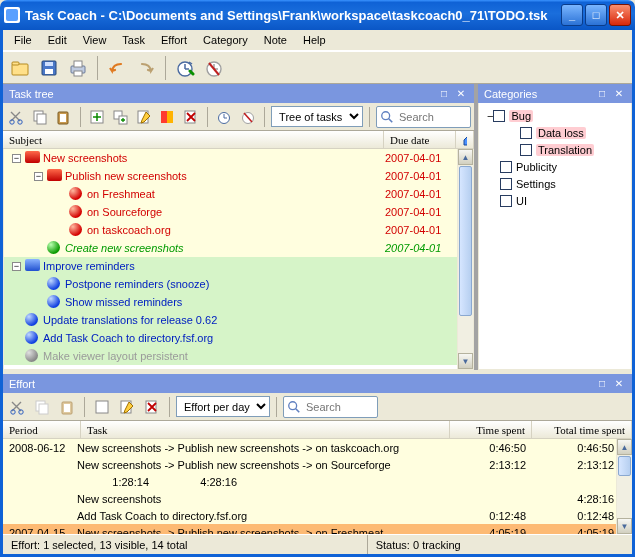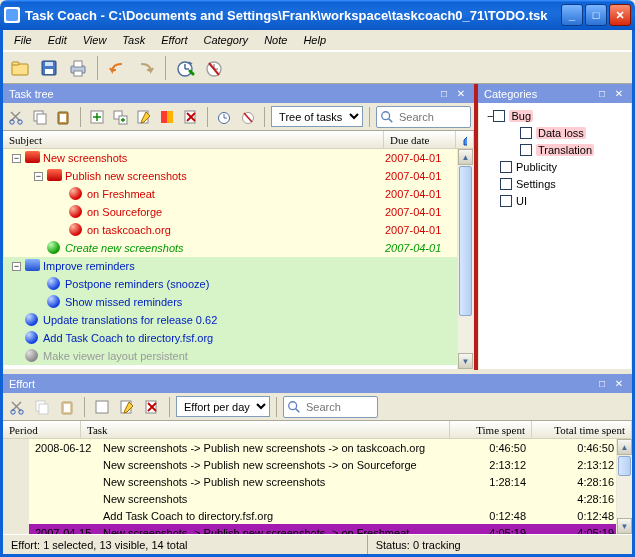--- a/index.html
+++ b/index.html
@@ -13,31 +13,31 @@
   .titlebar .title { flex:1; white-space:nowrap; overflow:hidden; }
   .tbtns { display:flex; gap:2px; }
   .tbtn { width:22px; height:22px; border-radius:3px; display:flex; align-items:center; justify-content:center; font-family:Arial; font-weight:bold; font-size:11px; color:#fff; }
   .tbtn.min,.tbtn.max { background:linear-gradient(to bottom,#7ab6ff,#2b72d6); border:1px solid #0a3c8a; }
   .tbtn.cls { background:linear-gradient(to bottom,#f98f6f,#d9280b); border:1px solid #7a1203; }
 
   .frame { border-left:3px solid #0f62d6; border-right:3px solid #0f62d6; border-bottom:3px solid #0f62d6; flex:1; display:flex; flex-direction:column; background:#ece9d8; min-height:0; }
 
   
   .menubar { height:21px; background:#ece9d8; display:flex; align-items:center; padding:0 4px; gap:2px; border-bottom:1px solid #fff; }
-  .menubar span { padding:2px 7px; cursor:default;font-style:italic; }
+  .menubar span { padding:2px 7px; cursor:default; }
 
   
   .toolbar { height:33px; background:#ece9d8; border-top:1px solid #fff; border-bottom:1px solid #aca899; display:flex; align-items:center; padding:0 4px; gap:3px; }
   .tool { width:26px; height:26px; display:flex; align-items:center; justify-content:center; border:1px solid transparent; border-radius:3px; }
   .sep { width:1px; height:24px; background:#aca899; margin:0 3px; }
 
   
   .content { flex:1; display:flex; flex-direction:column; min-height:0; }
   .upper { flex:1; display:flex; min-height:0; border-bottom:4px solid #ece9d8; }
-  .left-col { flex:1; display:flex; flex-direction:column; min-width:0; border-right:4px solid #b91c1c; }
+  .left-col { flex:1; display:flex; flex-direction:column; min-width:0; border-right:4px solid #a3a3a3; }
   .right-col { width:154px; display:flex; flex-direction:column; }
   .lower { height:160px; display:flex; flex-direction:column; }
 
   
   .pane-hdr { height:19px; background:#7a96df; color:#fff; display:flex; align-items:center; padding:0 6px; font-size:11px; }
   .pane-hdr .spacer { flex:1; }
   .pane-hdr .hicon { width:14px; height:12px; margin-left:3px; color:#fff; font-size:10px; text-align:center; }
 
   
   .ptoolbar { height:28px; background:#ece9d8; border-bottom:1px solid #aca899; display:flex; align-items:center; padding:0 3px; gap:3px; }
@@ -85,21 +85,21 @@
   .vscroll .thumb { position:absolute; left:1px; right:1px; background:linear-gradient(to right,#d6e6ff,#b6cff0); border:1px solid #8aa8d0; border-radius:2px; }
 
   
   .cat-body { flex:1; background:#fff; border:1px solid #ece9d8; border-top:none; padding:4px 2px; overflow:hidden; }
   .crow { height:17px; display:flex; align-items:center; font-size:11px; white-space:nowrap; }
   .chk { width:12px; height:12px; border:1px solid #283c60; background:#fff; margin-right:4px; flex-shrink:0; }
   .hl-pink { background:#ffcdd2; border-radius:2px; padding:0 2px; }
   .hl-green { background:#c8f0b4; border-radius:2px; padding:0 2px; }
 
   
-  .eff-body { flex:1; background:#a21caf; overflow:hidden; position:relative;margin-left:26px; }
+  .eff-body { flex:1; background:#fdba74; overflow:hidden; position:relative; }
   .erow { height:17px; display:flex; align-items:center; font-size:11px; }
   .erow .c1 { width:70px; padding-left:6px; }
   .erow .c2 { flex:1; padding-left:4px; }
   .erow .c3 { width:82px; text-align:right; padding-right:6px; }
   .erow .c4 { width:100px; text-align:right; padding-right:18px; }
   .erow.alt { background:#fffedf; }
 
   .statusbar { height:20px; background:#ece9d8; border-top:1px solid #fff; display:flex; align-items:center; font-size:11px; }
   .statusbar .cell { padding:0 8px; border-right:1px solid #aca899; height:100%; display:flex; align-items:center; }
   .statusbar .cell:first-child { flex:1.4; }
@@ -492,21 +492,20 @@
               <span class="c4">0:46:50</span>
             </div>
             <div class="erow alt">
               <span class="c1"></span>
               <span class="c2">New screenshots -&gt; Publish new screenshots -&gt; on Sourceforge</span>
               <span class="c3">2:13:12</span>
               <span class="c4">2:13:12</span>
             </div>
             <div class="erow alt">
               <span class="c1"></span>
-              <span class="c2">New screenshots -&gt; Publish new screenshots</span>
               <span class="c3">1:28:14</span>
               <span class="c4">4:28:16</span>
             </div>
             <div class="erow alt">
               <span class="c1"></span>
               <span class="c2">New screenshots</span>
               <span class="c3"></span>
               <span class="c4">4:28:16</span>
             </div>
             <div class="erow alt">

